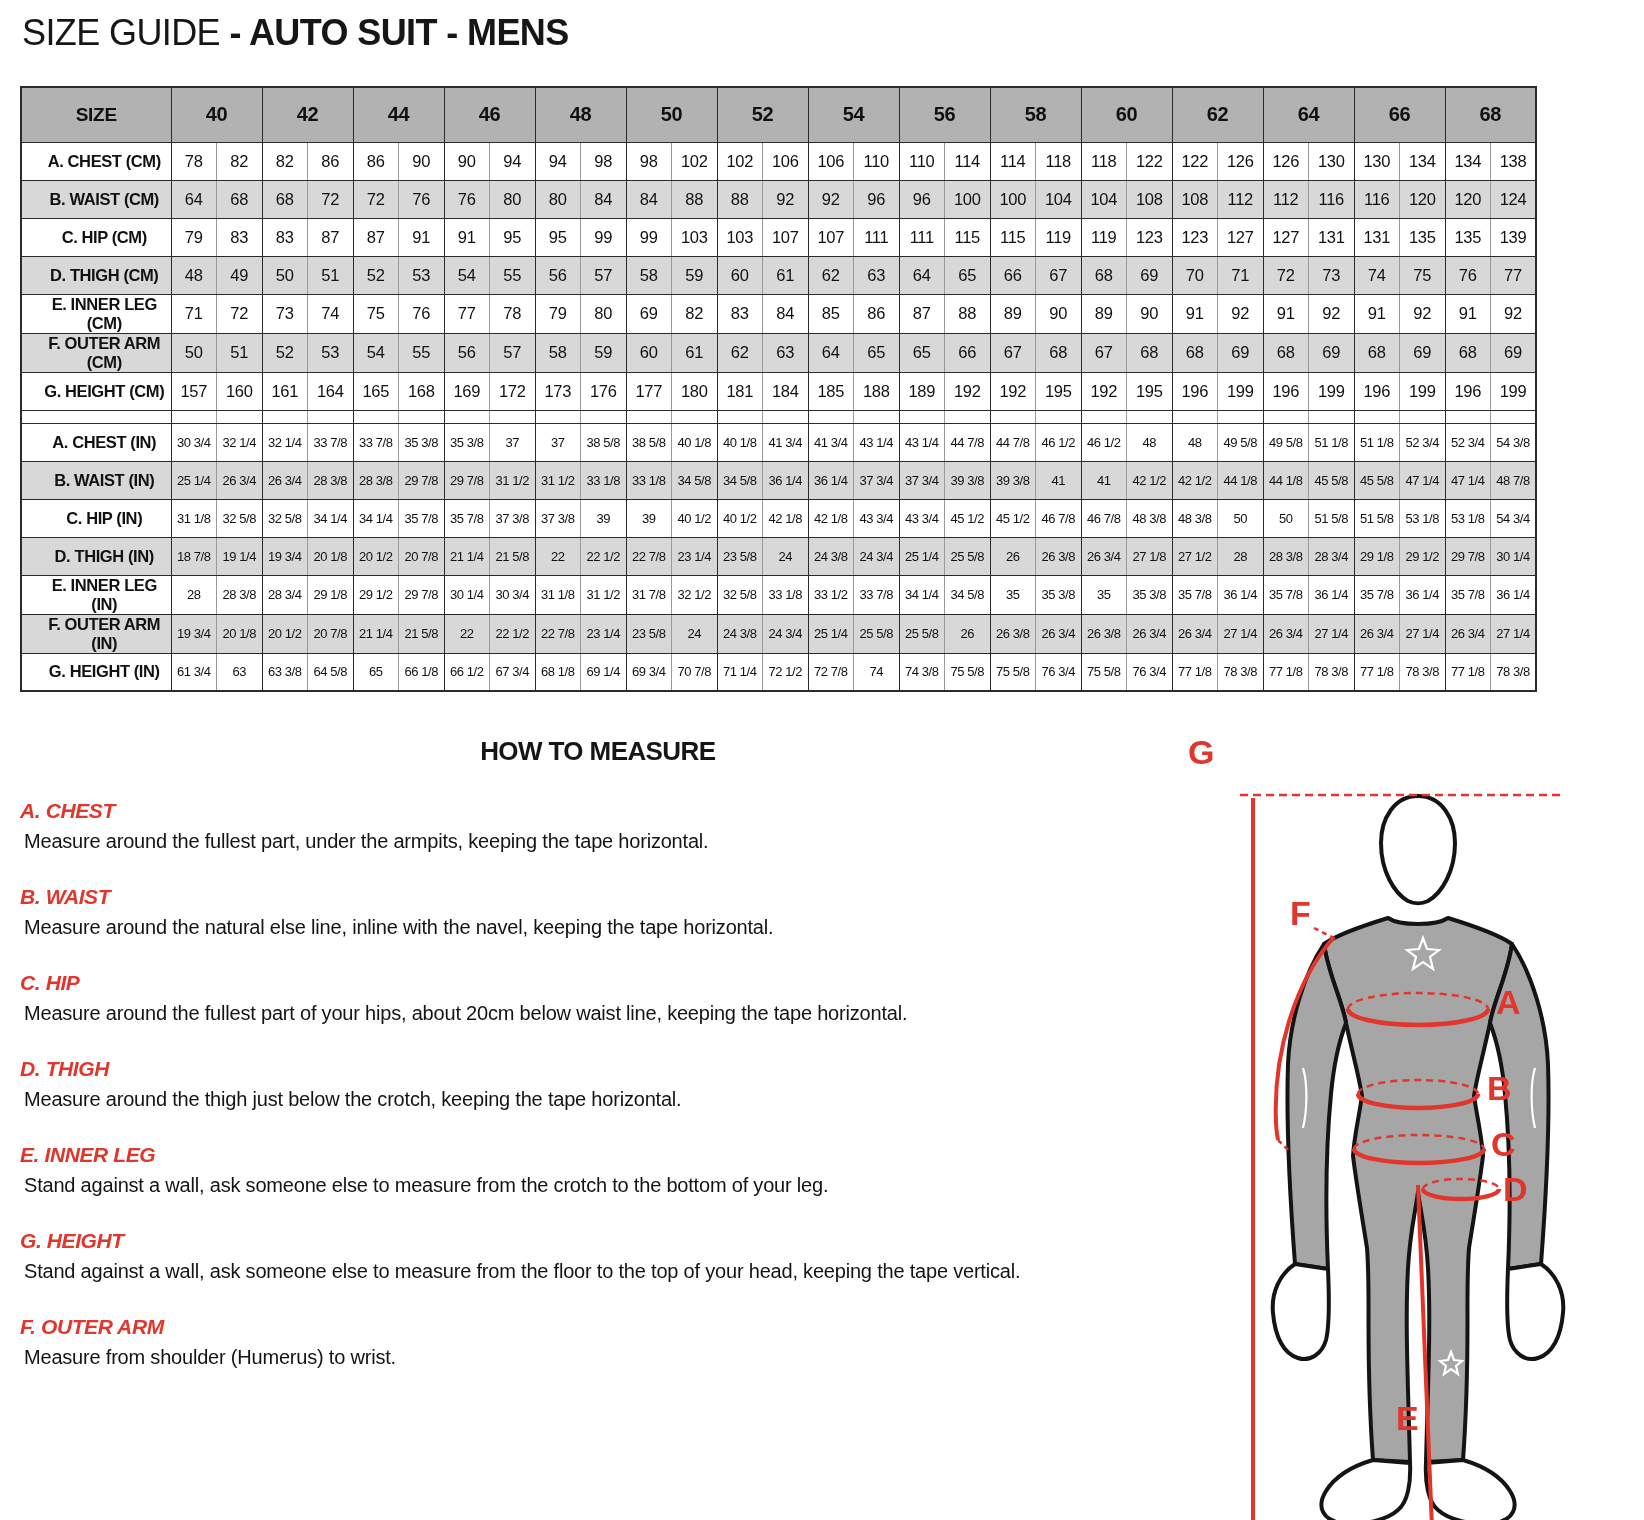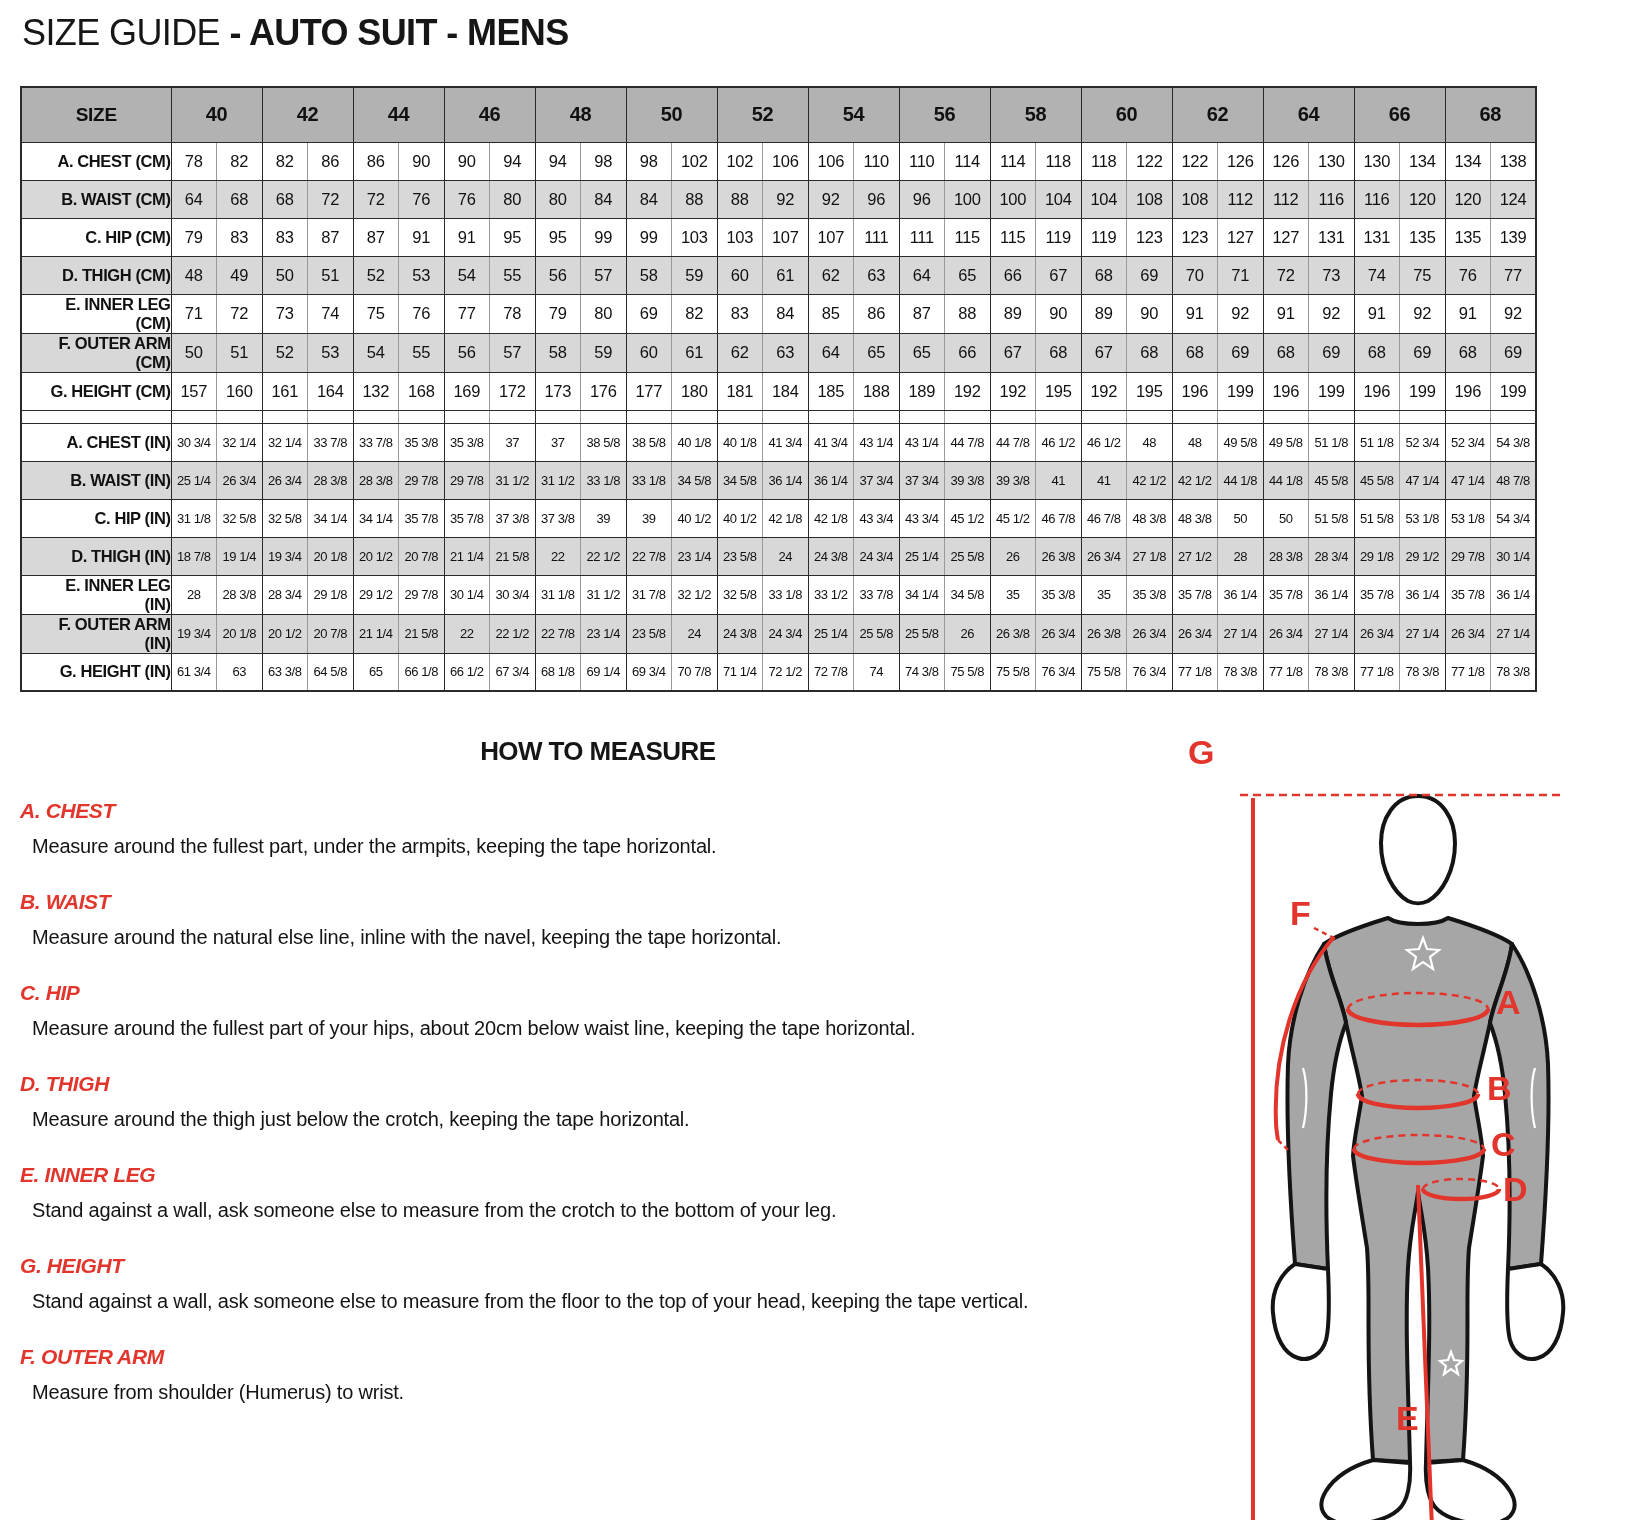--- a/index.html
+++ b/index.html
@@ -20,32 +20,32 @@
   .size-table th,.size-table td{
     border-top:1px solid var(--border-dark);
     border-bottom:1px solid var(--border-dark);
     border-left:1px solid var(--border-dark);
     text-align:center;vertical-align:middle;padding:0;color:#111;
   }
   .size-table tr.hdr th{height:55px;background:var(--hdr-gray);font-size:20px;font-weight:700;letter-spacing:-0.3px;}
   .size-table tr.hdr th.corner{font-size:19px;}
   .size-table td{height:38px;font-size:16.5px;letter-spacing:-0.3px;background:#fff;}
   .size-table tr.shade td{background:var(--row-gray);}
-  .size-table td.rlabel{text-align:right;padding-left:16px;font-weight:700;font-size:16.5px;letter-spacing:-0.4px;margin-top:32px;}
+  .size-table td.rlabel{text-align:center;padding-left:16px;font-weight:700;font-size:16.5px;letter-spacing:-0.4px;margin-top:32px;}
   .size-table td.p2{border-left:1px solid var(--border-light);}
   .size-table tr.inrow td{font-size:13px;letter-spacing:-0.4px;}
   .size-table tr.inrow td.rlabel{font-size:16.5px;}
   .size-table tr.gap td{height:13px;background:#fff;}
 
   .bottom{display:flex;margin-top:30px;}
   .howto{width:1170px;}
   h2.howto-heading{font-size:26px;font-weight:700;letter-spacing:-0.6px;margin:14px 0 10px 0;text-align:center;}
   .measure-item{margin-top:32px;}
   .measure-item h3{color:var(--red);font-size:21px;font-weight:700;letter-spacing:-0.4px;margin:0 0 7px 0;font-style:italic;}
-  .measure-item p{font-size:20px;letter-spacing:-0.2px;margin:12px;color:#141414;}
+  .measure-item p{font-size:20px;letter-spacing:-0.2px;margin:4px;color:#141414;}
 
   .figure{width:456px;position:relative;}
   .figure svg{display:block;}
 </style>
 </head>
 <body>
 
 <div class="page">
 
   <h1 class="title"><span>SIZE GUIDE</span> <strong>- AUTO SUIT - MENS</strong></h1>
@@ -300,21 +300,21 @@
           <td class="p2">69</td>
           <td class="p1">68</td>
           <td class="p2">69</td>
         </tr>
         <tr class="cmrow">
           <td class="rlabel">G. HEIGHT (CM)</td>
           <td class="p1">157</td>
           <td class="p2">160</td>
           <td class="p1">161</td>
           <td class="p2">164</td>
-          <td class="p1">132</td>
+          <td class="p1">165</td>
           <td class="p2">168</td>
           <td class="p1">169</td>
           <td class="p2">172</td>
           <td class="p1">173</td>
           <td class="p2">176</td>
           <td class="p1">177</td>
           <td class="p2">180</td>
           <td class="p1">181</td>
           <td class="p2">184</td>
           <td class="p1">185</td>

